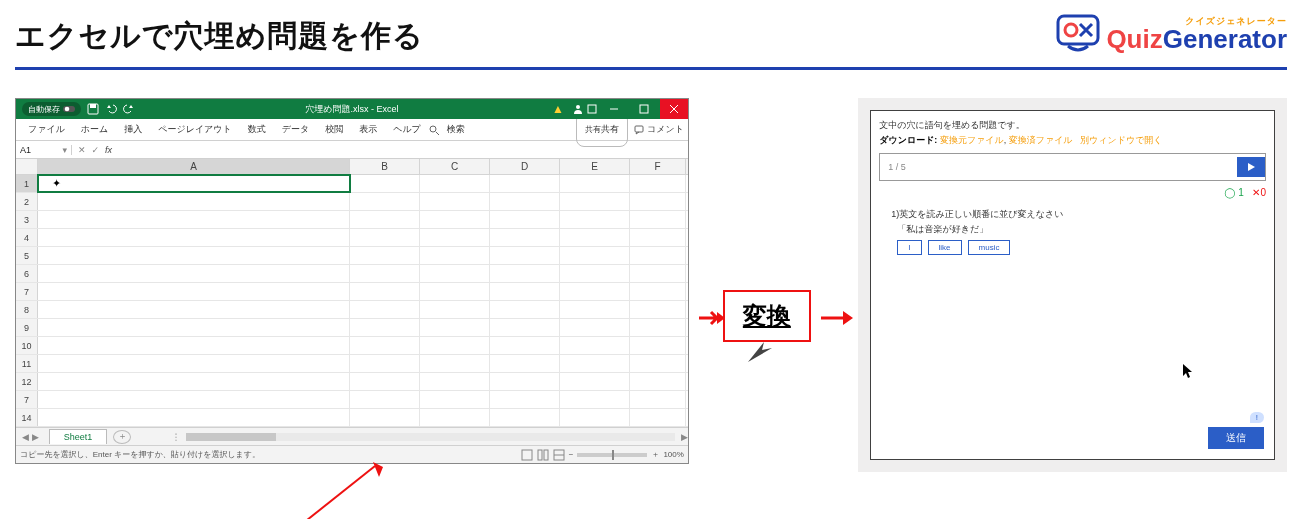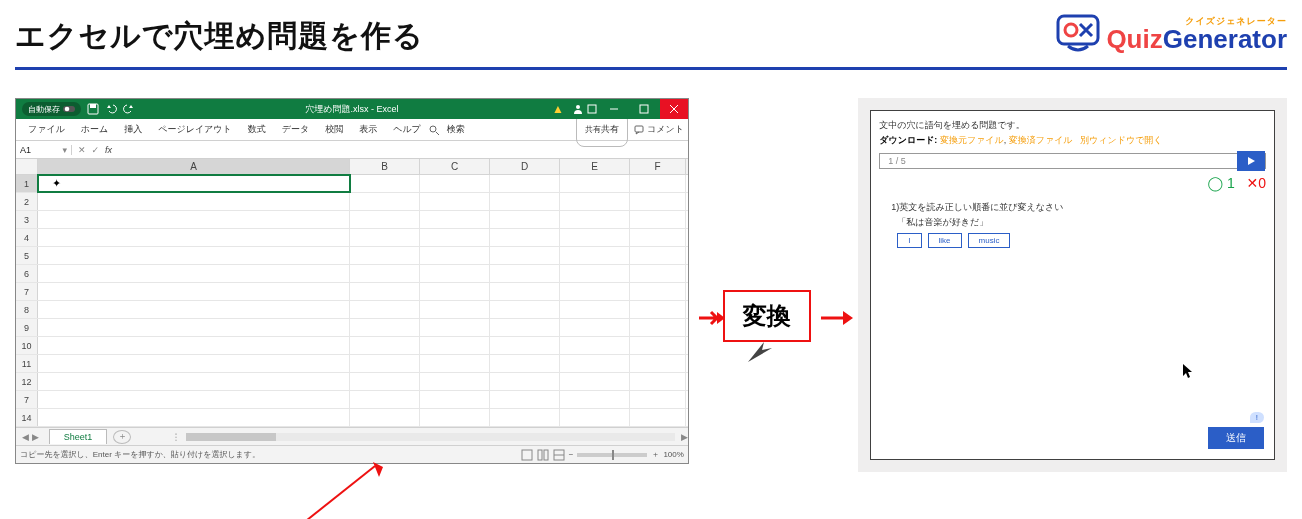--- a/index.html
+++ b/index.html
@@ -65,35 +65,35 @@
   .hscroll { flex: 1; margin: 0 6px; height: 8px; background: #e9e9e9; position: relative; }
   .hscroll::before { content: ""; position: absolute; left: 0; top: 0; width: 90px; height: 8px; background: #c7c7c7; }
 
   .statusbar { height: 18px; background: #f3f3f3; border-top: 1px solid #d0d0d0; display: flex; align-items: center; font-size: 8px; color: #555; padding: 0 4px; }
   .status-right { margin-left: auto; display: flex; align-items: center; gap: 4px; }
   .zoom-track { width: 70px; height: 4px; background: #ccc; position: relative; }
   .zoom-track::before { content: ""; position: absolute; left: 50%; top: -3px; width: 2px; height: 10px; background: #888; }
 
   
   .arrow-col { width: 170px; position: relative; height: 400px; }
-  .convert-box { position: absolute; left: 34px; top: 192px; border: 2px solid #e11; background: #fff; padding: 8px 18px; font-size: 24px; font-weight: 900; }
+  .convert-box { position: absolute; left: 34px; top: 192px; border: 2px solid #e11; background: #fff; padding: 8px 18px; font-size: 24px; font-weight: 900; text-decoration: underline; }
   .red-arrow-l { position: absolute; left: 10px; top: 210px; }
   .red-arrow-r { position: absolute; left: 132px; top: 210px; }
   .mouse-arrow { position: absolute; left: 55px; top: 238px; }
 
   
   .quiz-outer { width: 430px; background: #efeeee; padding: 12px; font-size: 9px; color: #333; }
   .quiz-inner { background: #fff; border: 1px solid #404040; padding: 8px 8px 16px; position: relative; min-height: 350px; }
   .q-desc { font-size: 9px; }
   .q-dl { font-size: 9px; margin-top: 2px; }
   .q-dl b { color: #000; }
   .q-link { color: #f59e0b; }
-  .q-progress { margin-top: 6px; height: 16px; border: 1px solid #999; display: flex; align-items: center; justify-content: space-between; padding-left: 8px; font-size: 9px; color: #888; }
+  .q-progress { margin-top: 6px; height: 28px; border: 1px solid #999; display: flex; align-items: center; justify-content: space-between; padding-left: 8px; font-size: 9px; color: #888; }
   .q-go { background: #2b5ec7; width: 28px; height: 20px; display: flex; align-items: center; justify-content: center; }
-  .q-score { margin-top: 6px; text-align: right; font-size: 14px; }
+  .q-score { margin-top: 6px; text-align: right; font-size: 10px; }
   .q-ok { color: #16a34a; }
   .q-ng { color: #e11; }
   .q-question { margin-top: 10px; padding-left: 12px; font-size: 9px; }
   .q-subtext { padding-left: 18px; font-size: 9px; margin-top: 2px; }
   .q-blanks { display: flex; gap: 6px; padding-left: 18px; margin-top: 4px; }
   .q-blank { border: 1px solid #2b5ec7; color: #2b5ec7; padding: 2px 10px; font-size: 8px; }
   .q-cursor { position: absolute; right: 80px; bottom: 80px; }
   .q-footer { position: absolute; right: 10px; bottom: 10px; display: flex; flex-direction: column; align-items: flex-end; gap: 4px; }
   .q-hint { background: #cfe0ff; color: #2b5ec7; border-radius: 8px 8px 8px 0; padding: 1px 6px; font-size: 8px; }
   .q-submit { background: #2b5ec7; color: #fff; padding: 4px 18px; font-size: 10px; }

